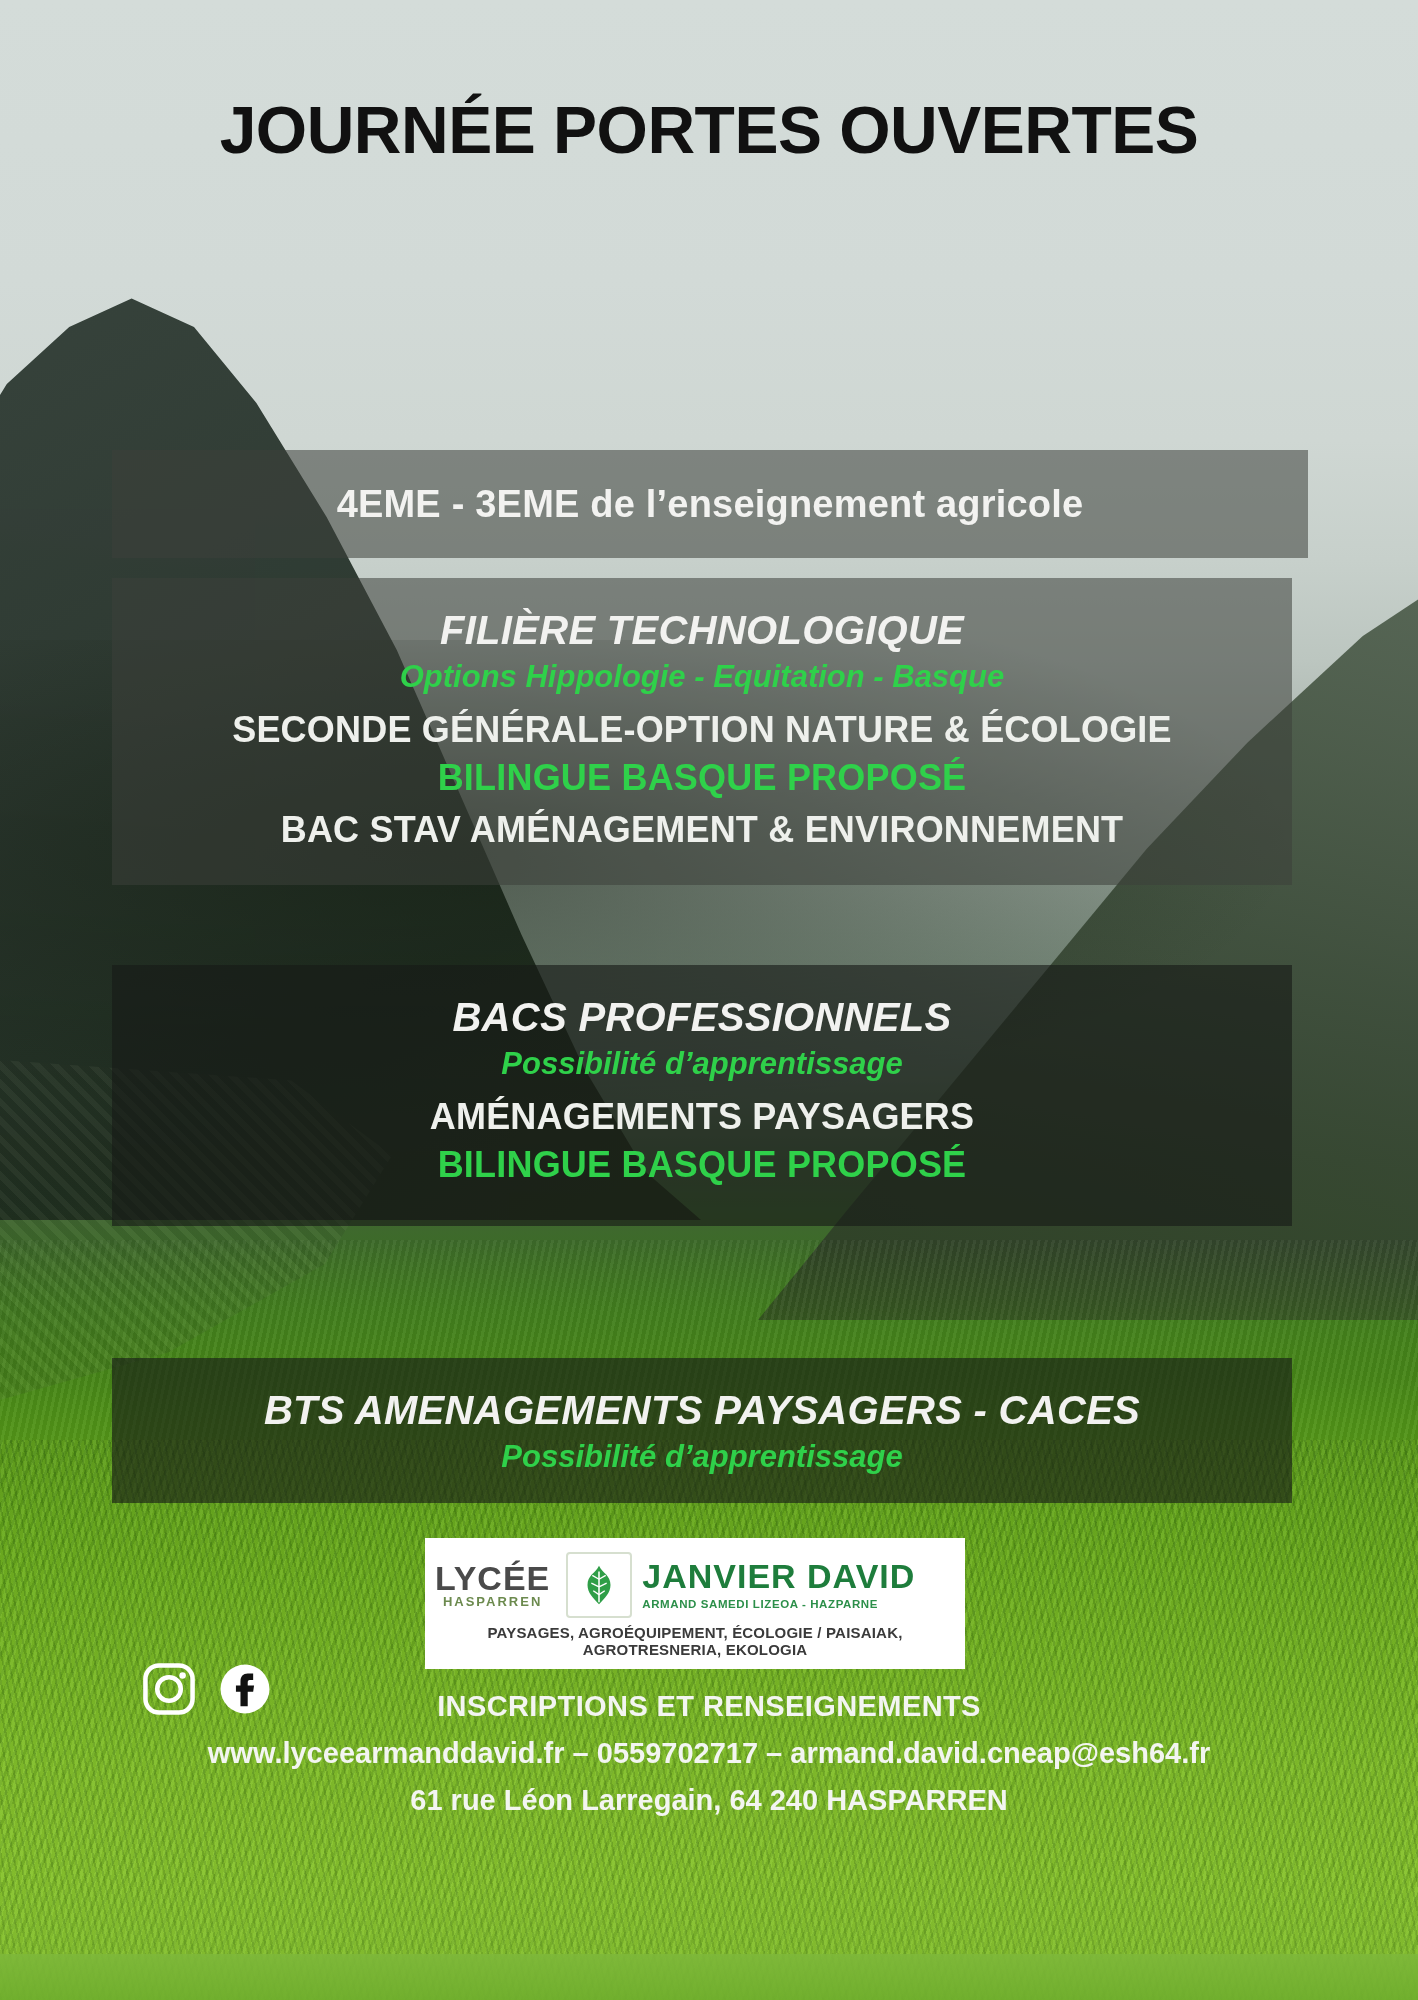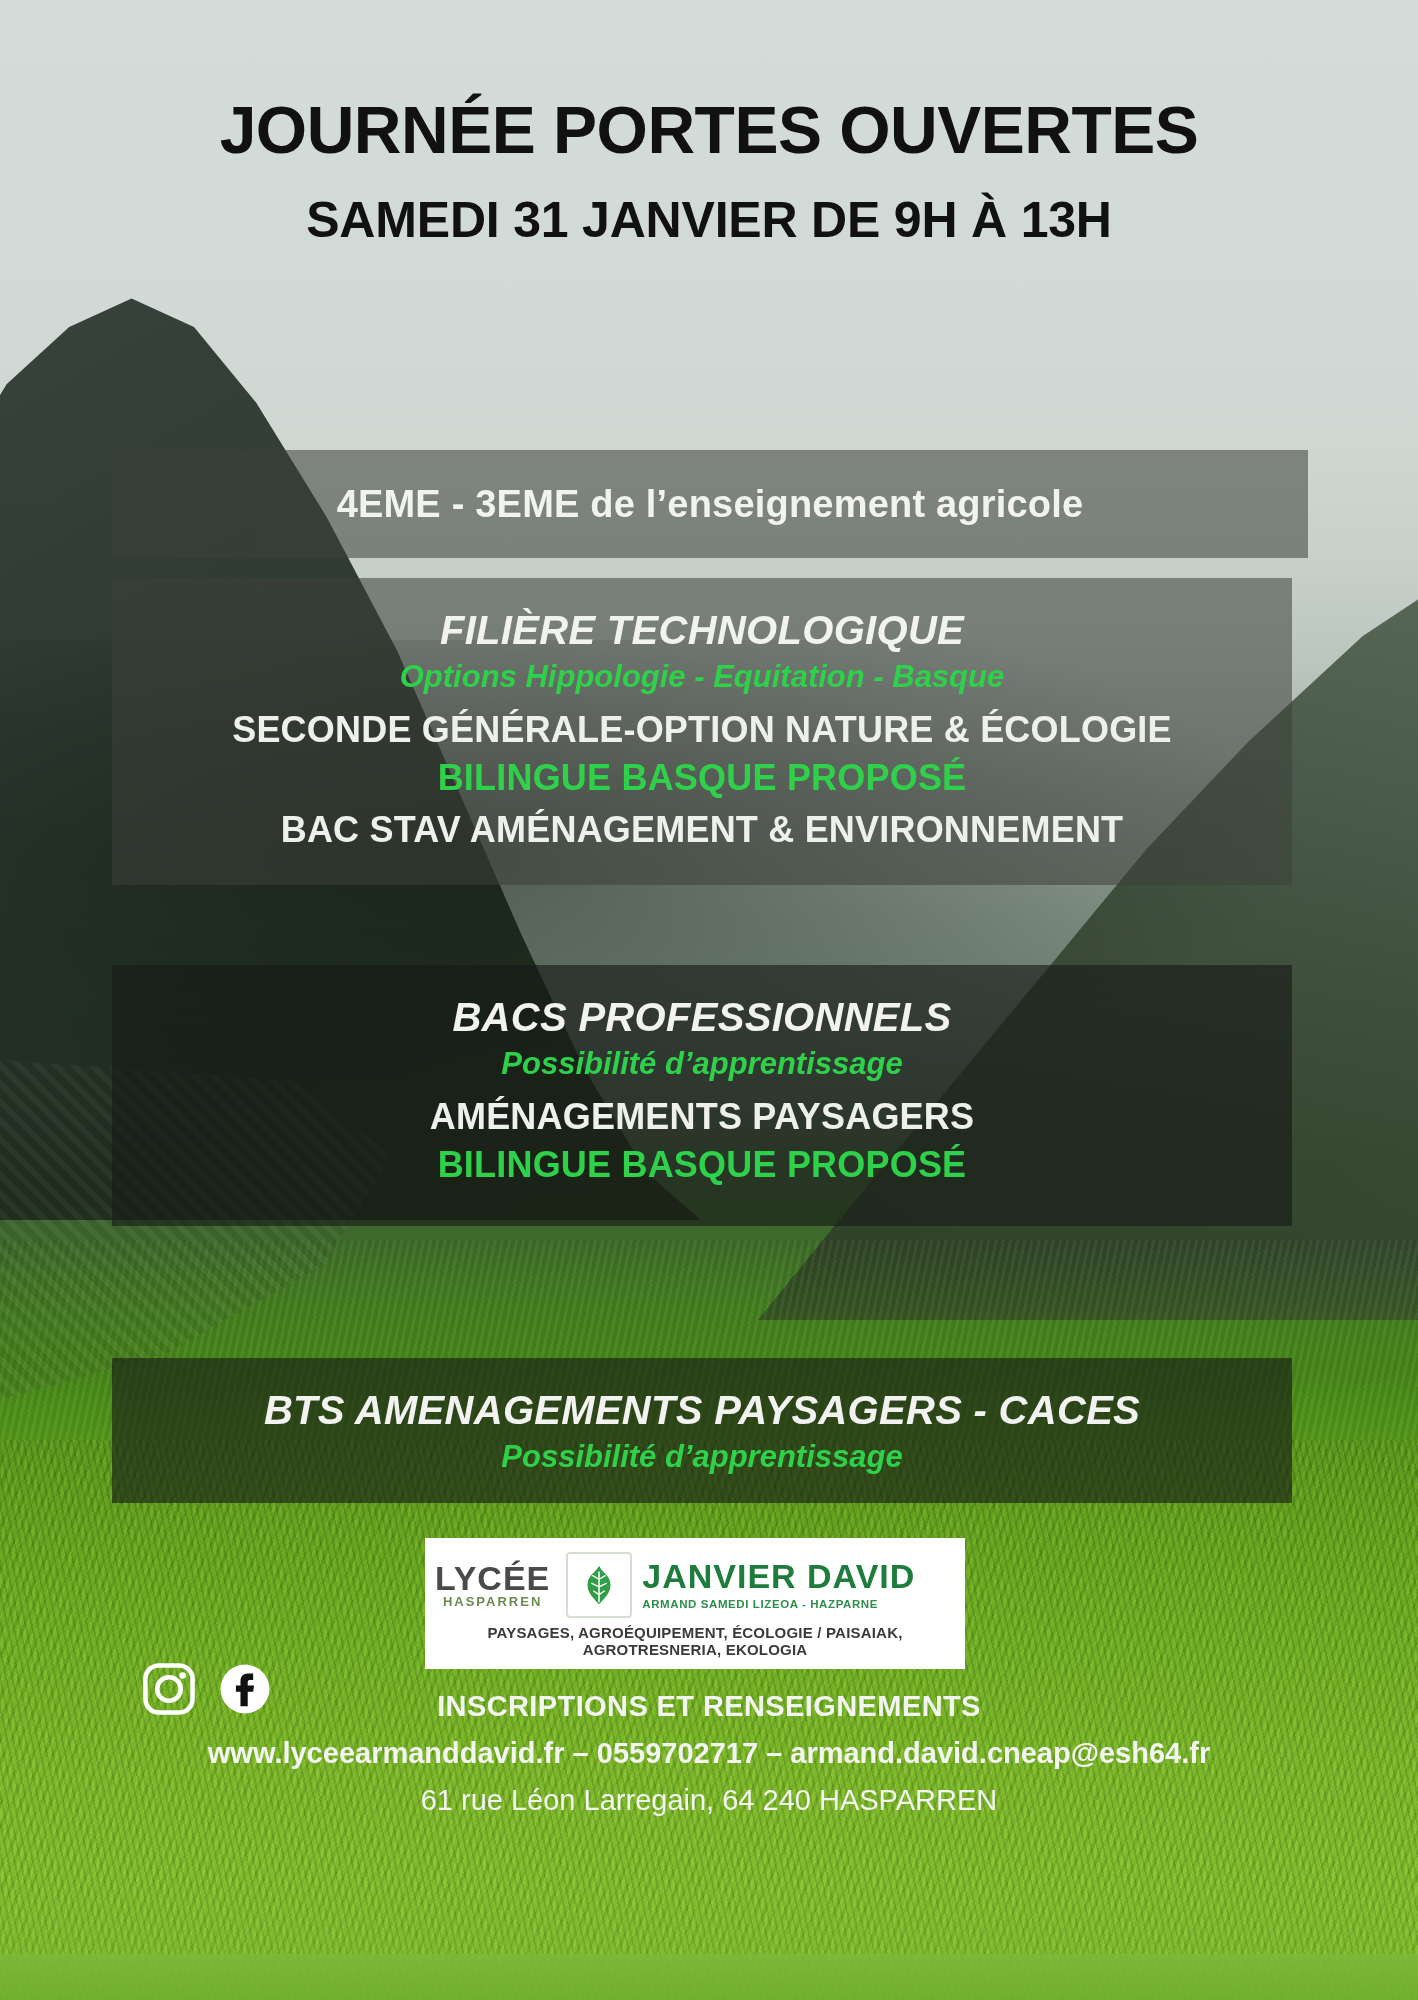--- a/index.html
+++ b/index.html
@@ -271,40 +271,39 @@
 
   
   .footer {
     position: absolute;
     left: 0; top: 1690px; width: 100%;
     text-align: center;
     color: #f3f5f1;
   }
   .f1 { font-size: 29px; font-weight: 600; letter-spacing: .4px; }
   .f2 { font-size: 29px; font-weight: 600; margin-top: 14px; }
-  .f3 { font-size: 29px; font-weight: 400; margin-top: 14px; }
+  .f3 { font-size: 29px; font-weight: 700; margin-top: 14px; }
 </style>
 </head>
 <body>
 
 <div class="poster">
 
   <div class="bg"></div>
   <div class="mountain-left"></div>
   <div class="mountain-right"></div>
   <div class="ridge-shadow"></div>
   <div class="grass"></div>
   <div class="grass-texture"></div>
   <div class="rocks"></div>
   <div class="bottom-fade"></div>
   <div class="bottom-strip"></div>
 
   <div class="head-wrap">
     <h1 class="title-main">JOURNÉE PORTES OUVERTES</h1>
-    <div class="title-sub">SAMEDI 31 JANVIER DE 9H À 13H</div>
   </div>
 
   <div class="band band1">
     <div class="t">
       <span class="bold">4EME - 3EME</span><span> de l’enseignement agricole</span>
     </div>
   </div>
 
   <div class="band band2">
     <div class="line-title">FILIÈRE TECHNOLOGIQUE</div>

